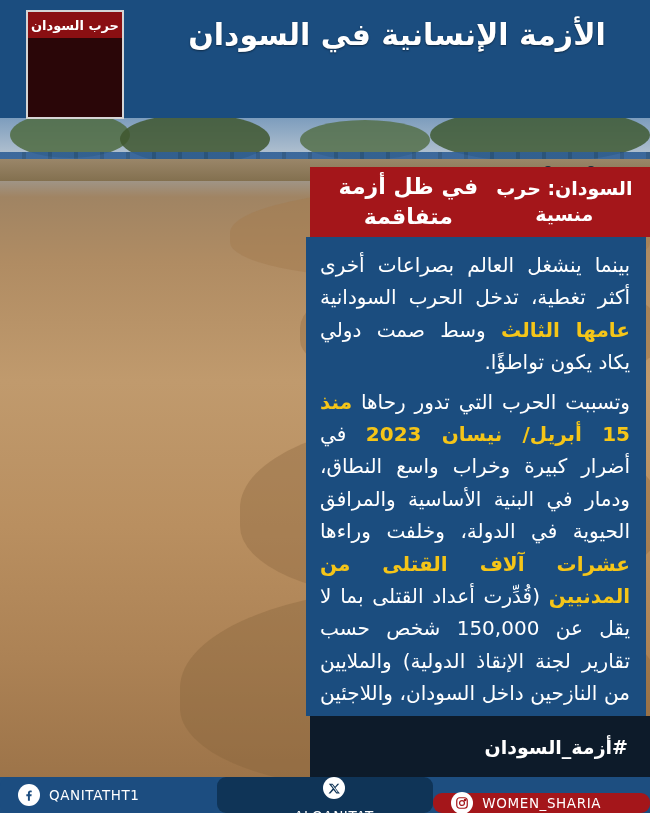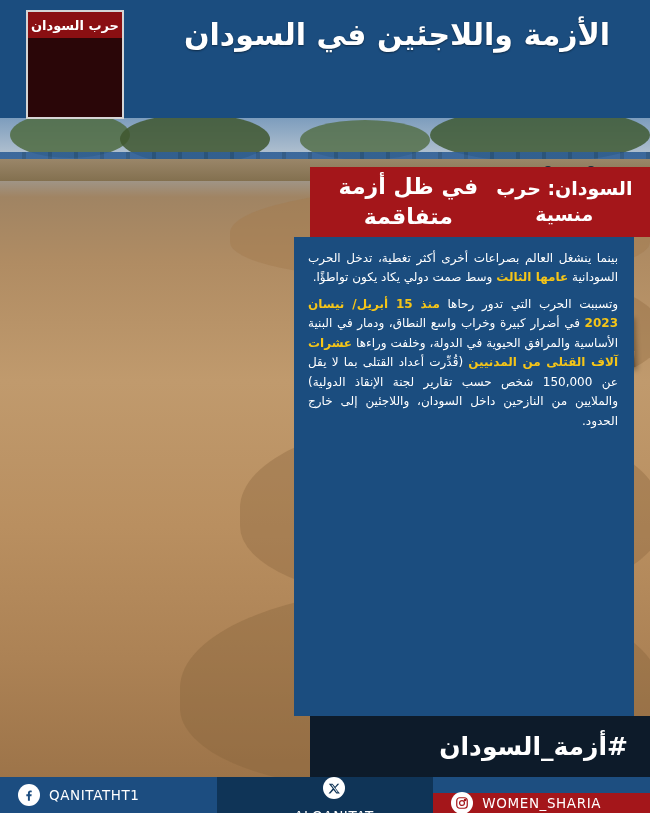--- a/index.html
+++ b/index.html
@@ -162,66 +162,67 @@
     text-align:center;
     direction:rtl;
     padding:0 14px;
   }
   .red-band .l1 { font-size:19px; font-weight:bold; line-height:1.35; }
   .red-band .l2 { font-size:22px; font-weight:bold; line-height:1.35; }
 
   
   .text-panel {
     position:absolute;
-    top:237px; right:16px;
+    top:237px; right:4px;
     width:340px; height:479px;
     background:#1b4d7f;
     z-index:5;
     padding:12px 16px 8px 14px;
     direction:rtl;
     color:#ffffff;
-    font-size:12px;
+    font-size:20px;
     line-height:1.62;
     text-align:justify;
     text-justify:inter-word;
   }
   .text-panel p { margin-bottom:7px; }
   .hl { color:#f5c518; font-weight:bold; }
 
   
   .hashtag-band {
     position:absolute;
     top:716px; right:0;
     width:340px; height:61px;
     background:#0d1b2a;
     z-index:5;
     display:flex; align-items:center;
     padding-right:22px;
   }
   .hashtag-band span {
-    color:#ffffff; font-size:25px; font-weight:bold; direction:rtl;
+    color:#ffffff; font-size:19px; font-weight:bold; direction:rtl;
   }
 
   
   .footer {
     position:absolute;
     bottom:0; left:0;
     width:650px; height:36px;
     display:flex;
     z-index:7;
     direction:ltr;
   }
   .fcell {
     flex:1;
     display:flex; align-items:center;
     gap:9px;
     padding-left:18px;
     color:#ffffff;
     font-size:13.5px;
     letter-spacing:.6px;
+    border-radius:9px;
   }
   .c-fb { background:#1c4d80; }
   .c-tw { background:#0f3457;flex-direction:column; }
   .c-ig { background:#a4161a;margin-top:16px; }
   .sicon {
     width:22px; height:22px; border-radius:50%;
     background:#ffffff;
     display:flex; align-items:center; justify-content:center;
     flex:0 0 auto;
   }
@@ -230,21 +231,21 @@
   .c-tw .sicon svg path { fill:#0f3457; }
   .c-ig .sicon svg path, .c-ig .sicon svg rect, .c-ig .sicon svg circle { stroke:#a4161a; }
 </style>
 </head>
 <body>
 
 <div id="poster">
 
   <div class="header">
     <div class="header-title">
-      <div>الأزمة واللاجئين في السودان</div>
+      <div>الأزمة الإنسانية في السودان</div>
     </div>
 
     <div class="logo-box">
       <div class="logo-top">حرب السودان</div>
     </div>
   </div>
 
   <div class="photo">
     <div class="sky"></div>
     <div class="tree t1"></div>

